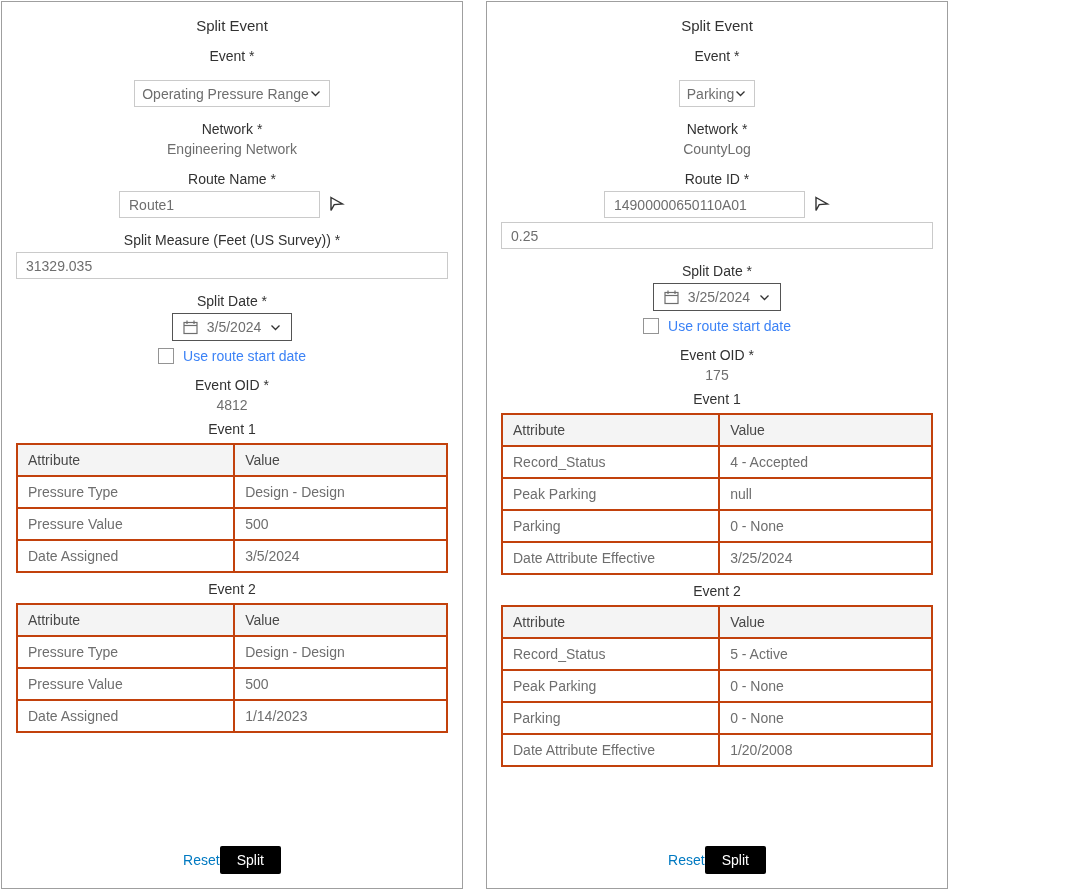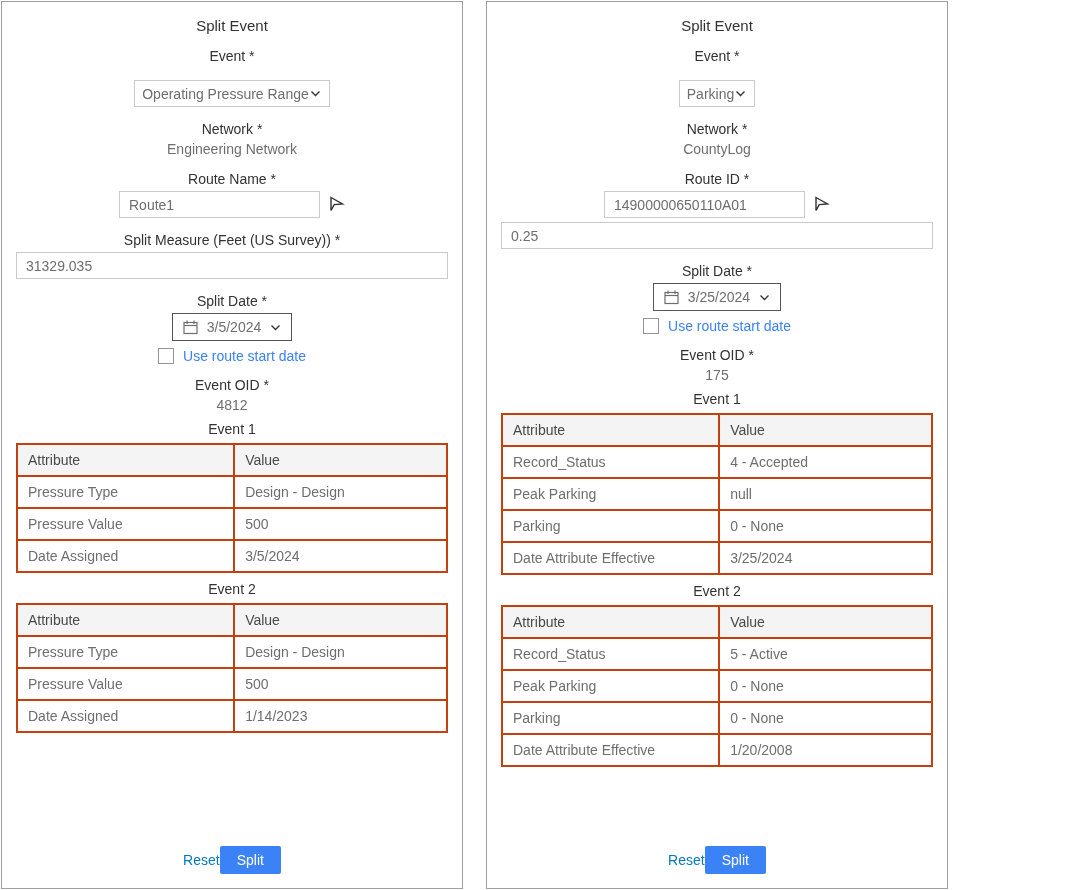--- a/index.html
+++ b/index.html
@@ -38,21 +38,21 @@
   .oid-label { margin-top: 13px; }
   .section-heading { font-size: 14px; color: #323232; margin-top: 8px; }
   table { width: 100%; border-collapse: collapse; margin-top: 6px; table-layout: fixed; }
   th, td { border: 2px solid #c2410c; text-align: left; padding: 7px 10px; font-size: 14px; font-weight: 400; }
   th { background: #f4f4f4; color: #484848; height: 31px; }
   td { color: #6e6e6e; height: 32px; }
   th:first-child, td:first-child { width: 50.5%; }
   .footer { margin-top: auto; display: flex; justify-content: space-between; align-items: center; }
   .reset-link { font-size: 14px; color: #0079c1; text-decoration: none; cursor: pointer; }
   .split-btn {
-    background: #3b82f6; color: #fff; border: none; border-radius: 2px;
+    background: #000000; color: #fff; border: none; border-radius: 2px;
     font-size: 14px; font-family: "Liberation Sans", sans-serif;
     padding: 6px 17px; cursor: pointer;
   }
 </style>
 </head>
 <body>
 
 <div class="wrap">
 
   <section class="panel">

